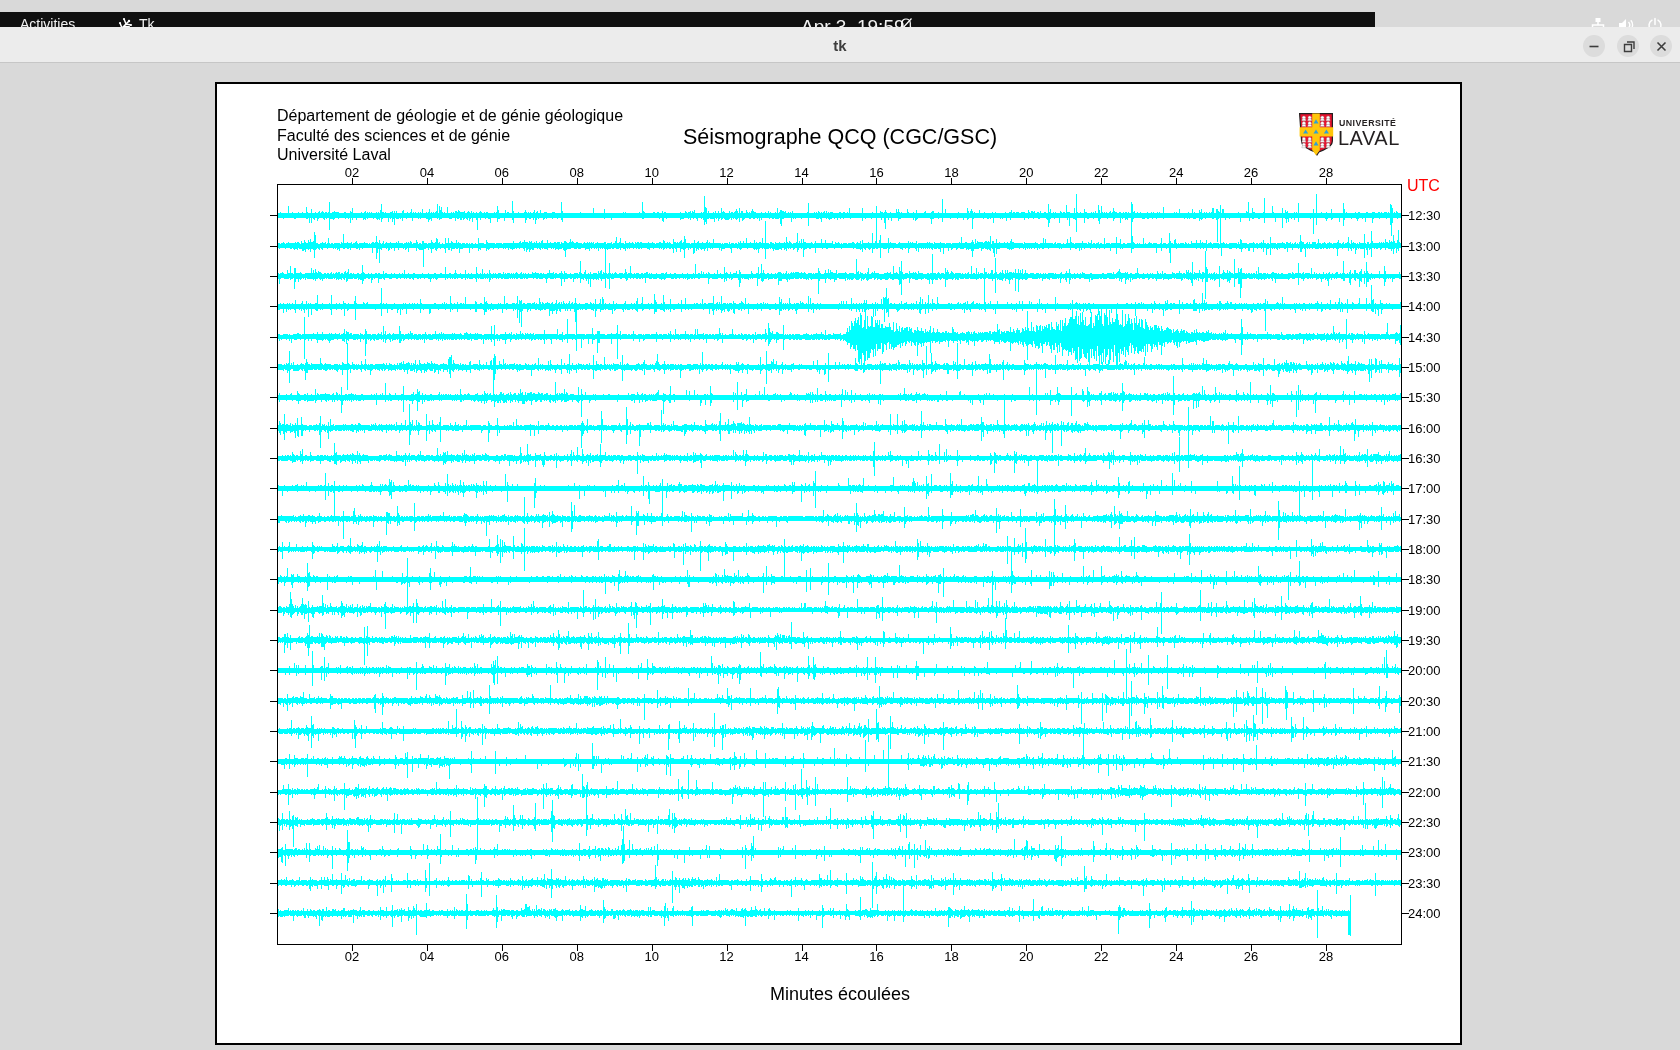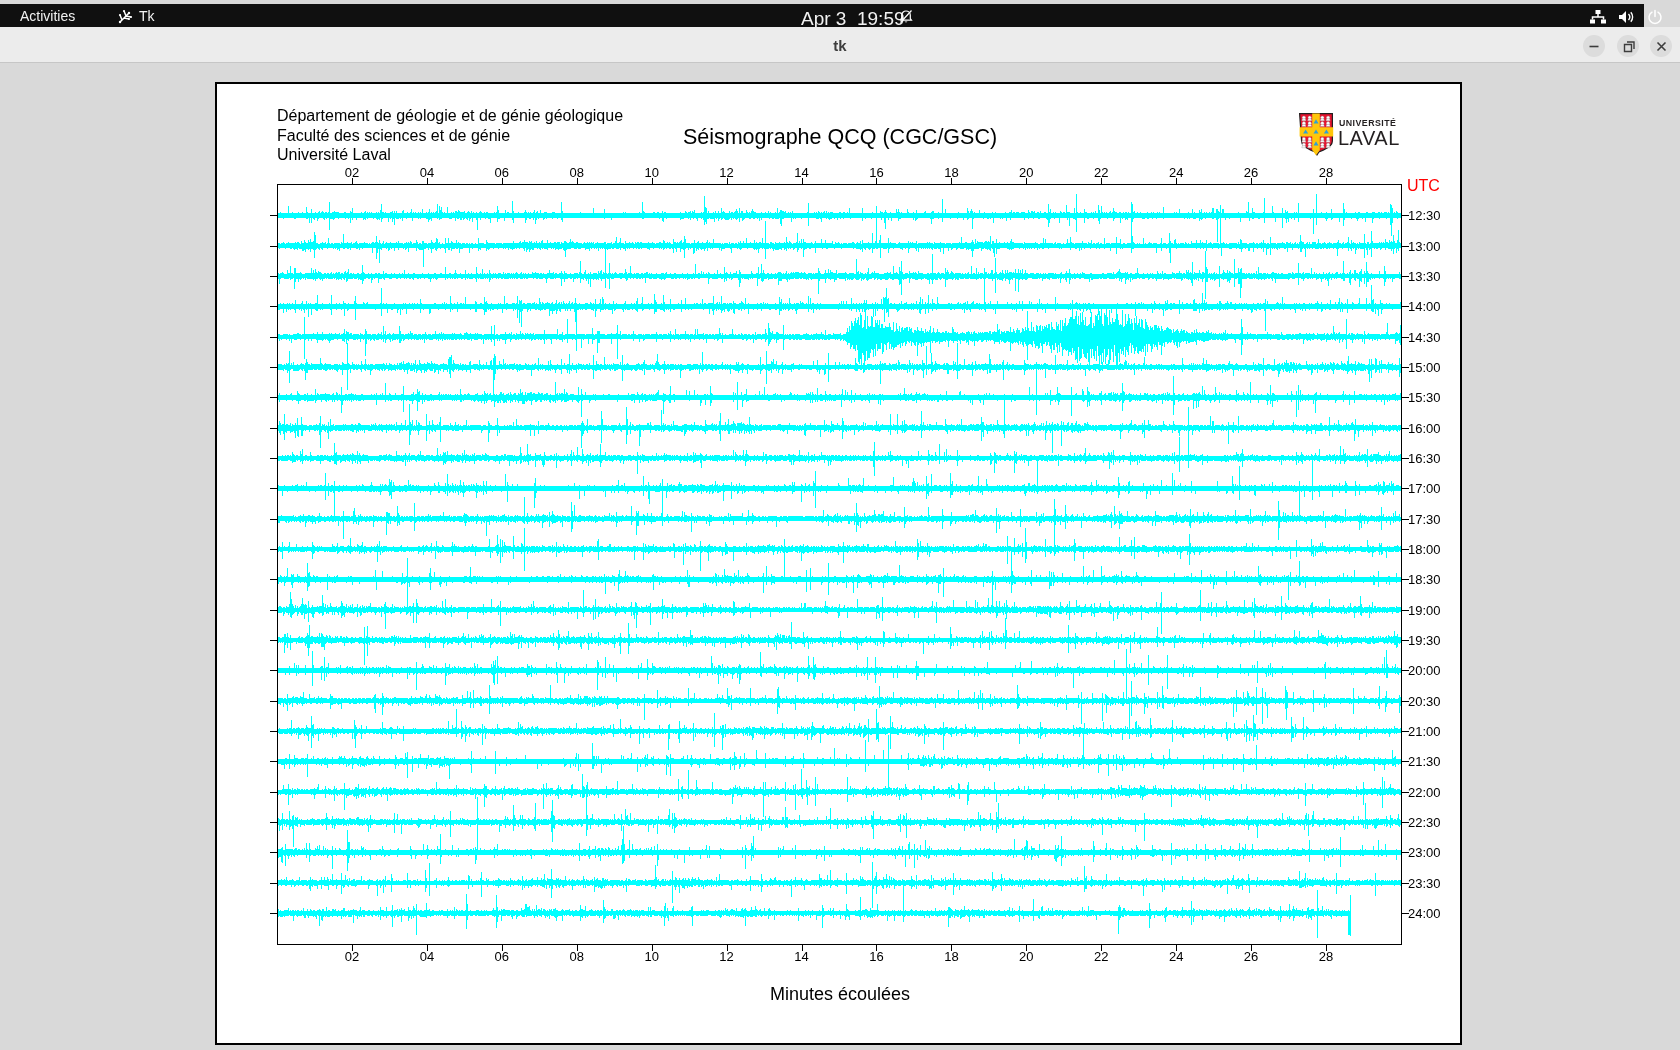--- a/index.html
+++ b/index.html
@@ -1,14 +1,14 @@
 <!DOCTYPE html>
 <html><head><meta charset="utf-8"><style>
 html,body{margin:0;padding:0;width:1680px;height:1050px;overflow:hidden;background:#d9d9d9;font-family:"Liberation Sans",sans-serif;}
-#topbar{position:absolute;left:0;top:4px;width:1644px;height:27px;background:#101010;color:#f2f2f2;font-size:14px;}
+#topbar{position:absolute;left:0;top:12px;width:1375px;height:27px;background:#101010;color:#f2f2f2;font-size:14px;}
 #topbar .act{position:absolute;left:20px;top:4px;}
 #topbar .tkl{position:absolute;left:139px;top:4px;}
 #topbar .clock{position:absolute;left:801px;top:4px;font-weight:normal;font-size:19px;}
 #titlebar{position:absolute;left:0;top:27px;width:1680px;height:35px;background:#ececec;border-bottom:1px solid #c6c6c6;}
 #titlebar .t{position:absolute;left:0;width:1680px;text-align:center;top:10px;font-weight:bold;font-size:15px;color:#3d3d3d;}
 .wbtn{position:absolute;top:8px;width:22px;height:22px;border-radius:50%;background:#dcdcdc;}
 #panel{position:absolute;left:215px;top:81.5px;width:1242.5px;height:959px;background:#fff;border:2.5px solid #000;}
 svg{position:absolute;left:0;top:0;}
 text{font-family:"Liberation Sans",sans-serif;}
 </style></head><body>

